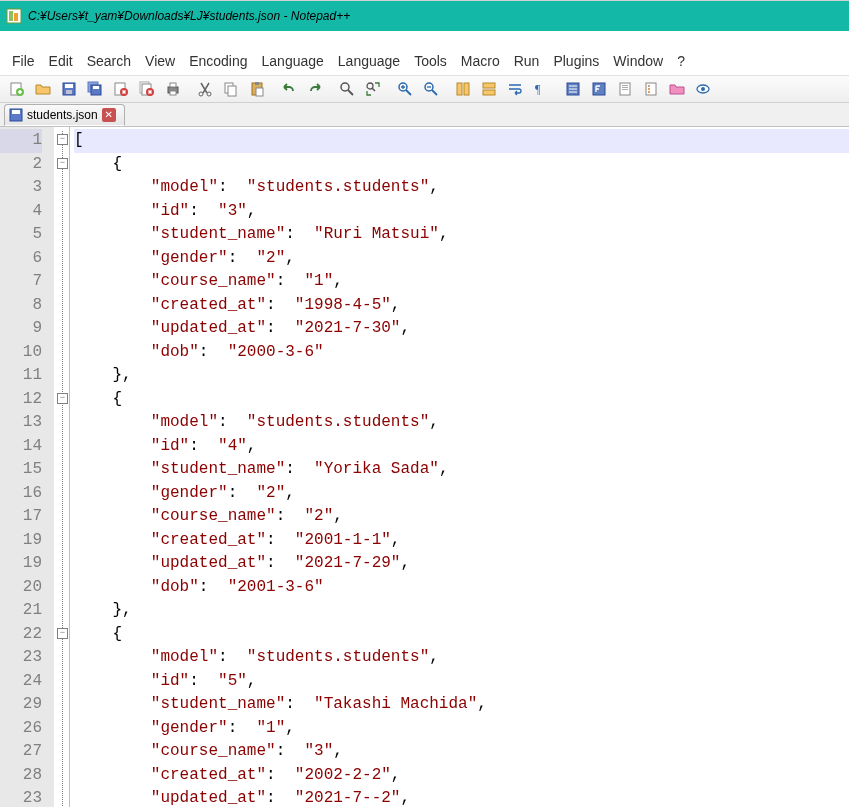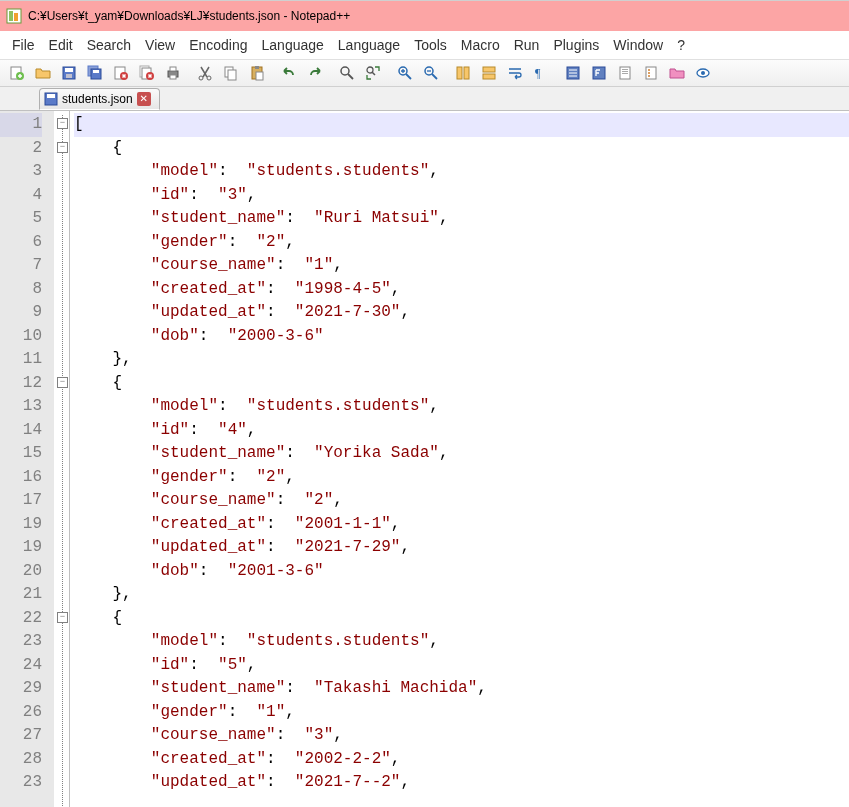--- a/index.html
+++ b/index.html
@@ -1,27 +1,27 @@
 <!DOCTYPE html>
 <html><head>
 <meta charset="utf-8">
 <style>
   * { box-sizing: border-box; }
   body { margin: 0; font-family: "Segoe UI", Arial, sans-serif; font-size: 12px; background: #fff; color: #000; overflow: hidden; }
   .window { width: 849px; height: 807px; background: #fff; border-top: 1px solid #d0d0d0;}
-  .titlebar { height: 30px; display: flex; align-items: center; padding: 0 6px; gap: 6px; background:#fca5a5;}
+  .titlebar { height: 30px; display: flex; align-items: center; padding: 0 6px; gap: 6px; background:#14b8a6;font-style:italic;}
   .titlebar .icon { width:16px; height:16px; display:inline-flex; align-items:center; justify-content:center;}
   .titlebar-text { font-size: 12px; color:#000;}
-  .menubar { height: 28px; display: flex; align-items: center; gap: 2px; padding: 0 6px; font-size: 14px; color:#333;}
+  .menubar { height: 28px; display: flex; align-items: center; gap: 2px; padding: 0 6px; font-size: 14px; color:#333;margin-top:16px;}
   .menubar span { padding: 2px 6px; cursor: default;}
   .toolbar { height: 28px; display: flex; align-items: center; gap: 0px; padding: 2px 4px; background: linear-gradient(#fcfcfc,#efefef); border-top:1px solid #e0e0e0; border-bottom:1px solid #d0d0d0;}
   .toolbar .btn { width: 26px; height: 24px; display:inline-flex; align-items:center; justify-content:center; border:1px solid transparent; border-radius:2px;}
   .toolbar .sep { width: 6px; height: 100%; display:inline-block;}
   .tabrow { height: 24px; background: #f0f0f0; display:flex; align-items:flex-end; padding: 0 0 0 4px; border-bottom:1px solid #c0c0c0;}
-  .tab { height: 22px; background: linear-gradient(#fafafa,#e6e6e6); border:1px solid #b0b0b0; border-bottom:1px solid #fff; border-radius:4px 4px 0 0; display:flex; align-items:center; padding:0 8px 0 4px; gap:4px; font-size:12px;margin-left:35px;}
+  .tab { height: 22px; background: linear-gradient(#fafafa,#e6e6e6); border:1px solid #b0b0b0; border-bottom:1px solid #fff; border-radius:4px 4px 0 0; display:flex; align-items:center; padding:0 8px 0 4px; gap:4px; font-size:12px;}
   .tab .close { width:14px; height:14px; background:#c75050; border-radius:2px; display:flex; align-items:center; justify-content:center; color:#fff; font-size:10px; line-height:1;}
   .tab .disk { width:14px;height:14px; display:inline-flex;}
   .editor { display:flex; flex-direction:row; height: calc(807px - 30px - 28px - 28px - 24px); font-family: Consolas, "Courier New", monospace; font-size:16px;}
   .gutter { width: 54px; background:#e8e8e8; color:#808080; text-align:right; padding: 2px 12px 0 0; line-height:23.5px; user-select:none;}
   .foldcol { width: 16px; background:#fff; border-right:1px solid #c0c0c0; position:relative;}
   .foldline { position:absolute; left:8px; top:4px; bottom:0; width:0; border-left:1px dotted #808080;}
   .foldbox { position:absolute; left:3px; width:11px; height:11px; border:1px solid #808080; background:#fff; font-size:9px; line-height:9px; text-align:center; color:#808080;}
   .code { flex:1; padding: 2px 0 0 4px; line-height:23.5px; white-space:pre; overflow:hidden;}
   .code .ln { height:23.5px;}
   .code .hl { background:#e8e8ff;}

